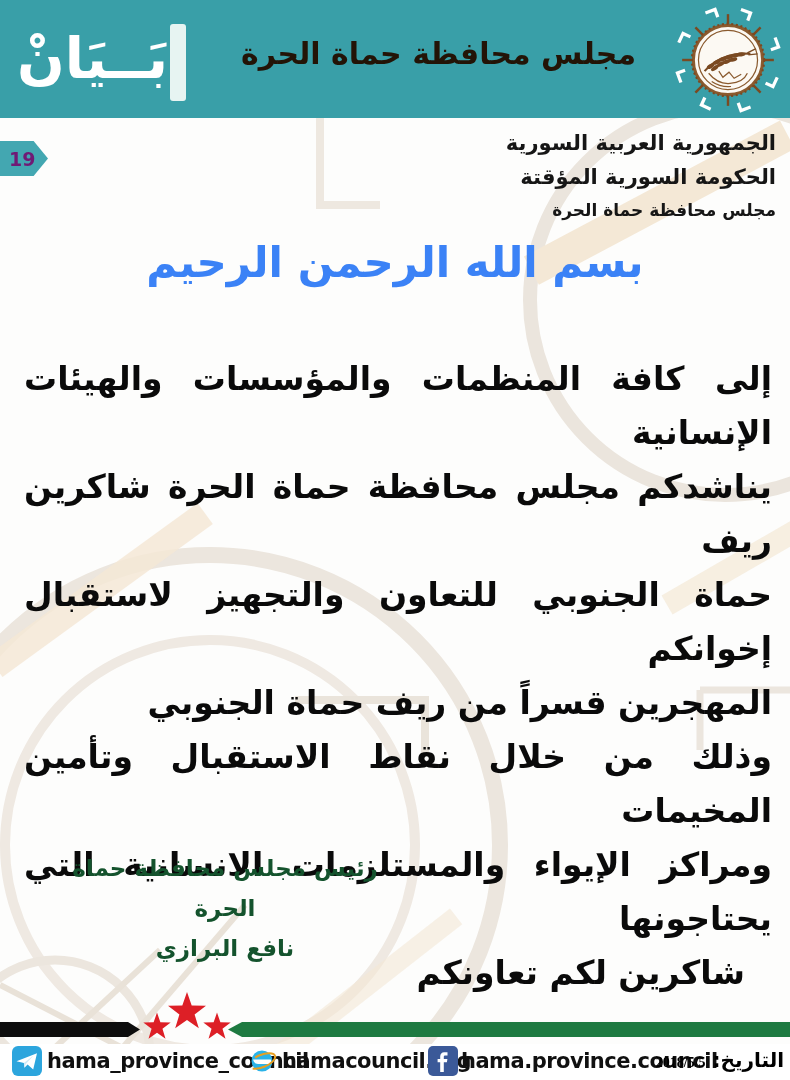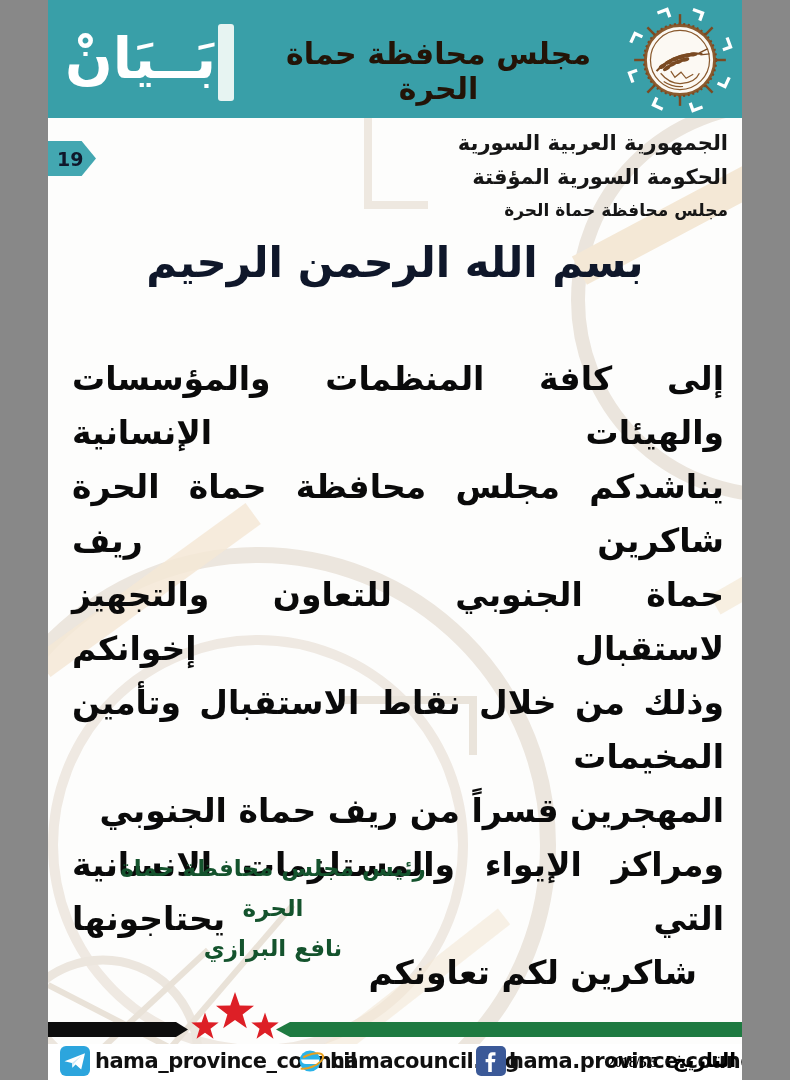--- a/index.html
+++ b/index.html
@@ -1,18 +1,18 @@
 <!DOCTYPE html>
 <html lang="ar"><head>
 <meta charset="utf-8">
 <style>
   * { margin:0; padding:0; box-sizing:border-box; }
   html,body { background:#888; }
   .page {
-    position:relative; width:694px; height:1080px; margin:0 auto;
+    position:relative; width:790px; height:1080px; margin:0 auto;
     background:#fdfdfc; overflow:hidden;
     font-family:"DejaVu Sans", sans-serif;
   }
 
   
   .watermark { position:absolute; inset:0; z-index:0; pointer-events:none; }
 
   
   .topbar { position:absolute; top:0; left:0; right:0; height:118px; background:#399fa8; z-index:2; }
   .bayan {
@@ -24,34 +24,34 @@
     background:#e7f4f2; border-radius:3px; }
   .title {
     position:absolute; left:195px; right:108px; top:36px;
     text-align:center; font-size:30px; font-weight:bold; color:#231407; direction:rtl;
   }
   .logo { position:absolute; right:8px; top:5px; width:108px; height:110px; }
 
   
   .badge {
     position:absolute; left:0; top:141px; width:48px; height:35px; z-index:2;
-    background:#43a7b1; color:#0f172a; font-size:19px; font-weight:bold;
+    background:#43a7b1; color:#701a75; font-size:19px; font-weight:bold;
     display:flex; align-items:center; padding-left:9px;
     clip-path:polygon(0 0, 70% 0, 100% 50%, 70% 100%, 0 100%);
   }
 
   
   .org { position:absolute; right:14px; top:132px; text-align:right; direction:rtl; color:#161616; z-index:2;margin-left:26px; }
   .org-l1, .org-l2 { font-size:21px; font-weight:bold; line-height:23px; margin-bottom:11px; }
   .org-l3 { font-size:17px; font-weight:bold; line-height:20px; }
 
   
   .bismillah {
     position:absolute; top:238px; left:0; right:0; z-index:2;
-    text-align:center; font-size:42px; font-weight:bold; color:#0f172a; direction:rtl;
+    text-align:center; font-size:42px; font-weight:bold; color:#3b82f6; direction:rtl;
   }
 
   
   .body-text { position:absolute; top:352px; left:24px; right:18px; direction:rtl; z-index:2; }
   .bline {
     font-size:33px; font-weight:bold; color:#0a0a0a; line-height:54px;
     text-align:right; white-space:nowrap;
   }
   .bline.j { white-space:normal; text-align:justify; text-align-last:justify; text-justify:inter-word; }
   .bline.indent { margin-right:27px; }
@@ -188,22 +188,22 @@
     <div class="org-l2">الحكومة السورية المؤقتة</div>
     <div class="org-l3">مجلس محافظة حماة الحرة</div>
   </div>
 
   <div class="bismillah">بسم الله الرحمن الرحيم</div>
 
   <main class="body-text">
     <div class="bline j">إلى كافة المنظمات والمؤسسات والهيئات الإنسانية</div>
     <div class="bline j">يناشدكم مجلس محافظة حماة الحرة شاكرين ريف</div>
     <div class="bline j">حماة الجنوبي للتعاون والتجهيز لاستقبال إخوانكم</div>
+    <div class="bline">المهجرين قسراً من ريف حماة الجنوبي</div>
     <div class="bline j">وذلك من خلال نقاط الاستقبال وتأمين المخيمات</div>
-    <div class="bline">المهجرين قسراً من ريف حماة الجنوبي</div>
     <div class="bline j">ومراكز الإيواء والمستلزمات الانسانية التي يحتاجونها</div>
     <div class="bline indent">شاكرين لكم تعاونكم</div>
   </main>
 
   <div class="sig">
     <div class="sig-title">رئيس مجلس محافظة حماة الحرة</div>
     <div class="sig-name">نافع البرازي</div>
   </div>
 
   <div class="bar-black"></div>

